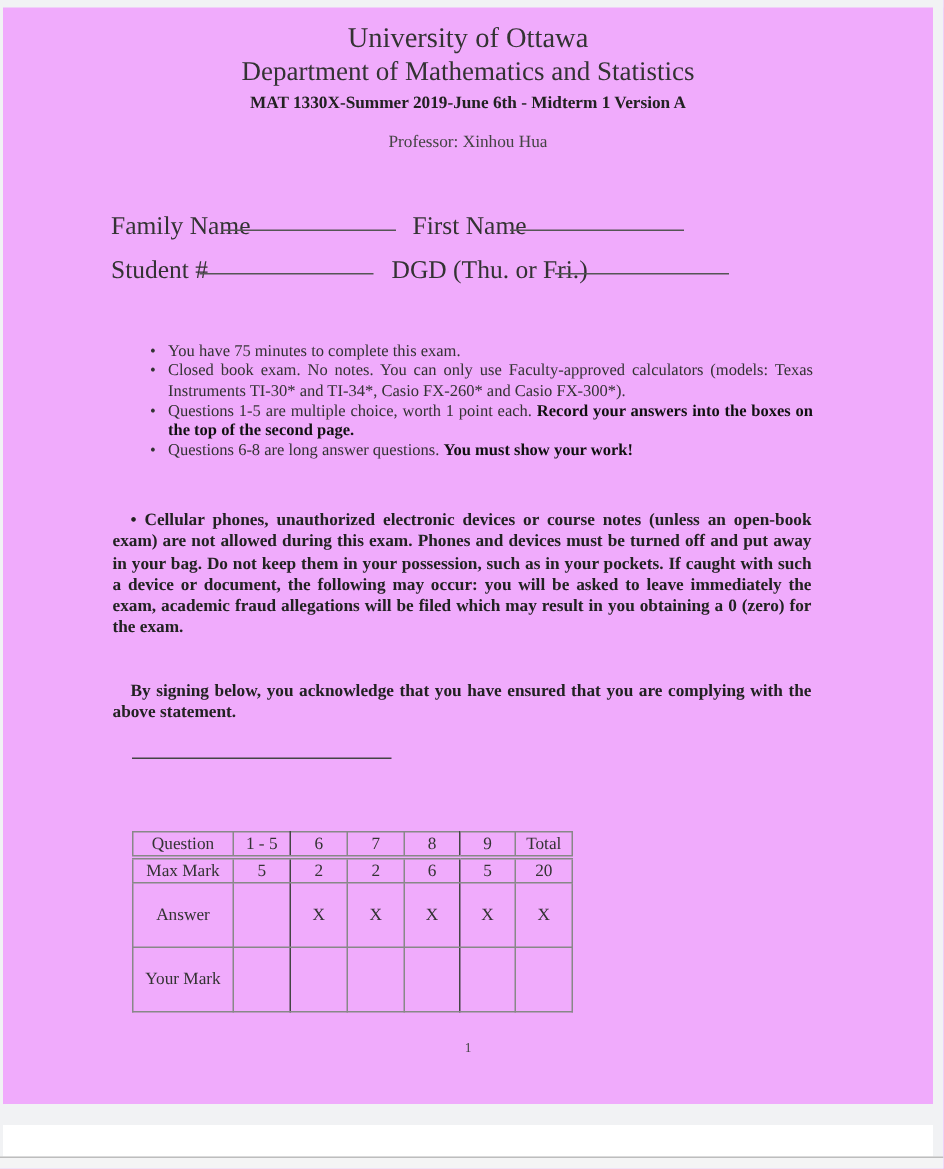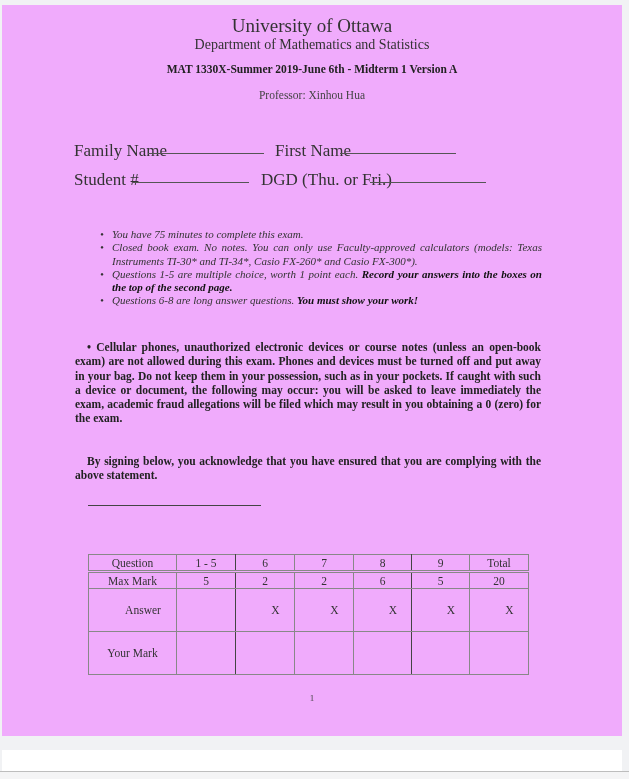--- a/index.html
+++ b/index.html
@@ -19,33 +19,33 @@
     position: absolute; left: 2px; top: 750px; width: 620px; height: 22px;
     background: #ffffff;
   }
   .bottom-bar {
     position: absolute; left: 0; top: 771px; width: 629px; height: 8px;
     background: #f4f4f5; border-top: 1px solid #bdbdbd;
   }
   .abs { position: absolute; white-space: nowrap; }
   .center { left: 0; width: 620px; text-align: center; }
   .uni { top: 10px; font-size: 19px; font-family: "Liberation Serif", serif; color: #333; }
-  .dept { top: 32px; font-size: 14px; font-family: "Liberation Serif", serif; color: #333; }
+  .dept { top: 32px; font-size: 18px; font-family: "Liberation Serif", serif; color: #333; }
   .course { top: 58px; font-size: 11.5px; font-weight: bold; font-family: "Liberation Serif", serif; color: #222; }
   .prof { top: 84px; font-size: 11.5px; font-family: "Liberation Serif", serif; color: #444; }
 
   .field-row { position: absolute; left: 72px; font-size: 17px; font-family: "Liberation Serif", serif; color: #333; }
   .fline { position: absolute; height: 0; border-bottom: 1px solid #555; }
 
   .bullets {
     position: absolute; left: 98px; top: 223px; width: 442px;
     font-size: 11px; line-height: 13.3px; font-family: "Liberation Serif", serif; color: #333;
     margin: 0; padding: 0; list-style: none;
   }
-  .bullets li { position: relative; padding-left: 12px; text-align: justify; font-style: italic; }
+  .bullets li { position: relative; padding-left: 12px; text-align: justify; }
   .bullets li::before { content: "\2022"; position: absolute; left: 0; top: 0; }
   .bullets b { color: #111; }
 
   .para {
     position: absolute; left: 73px; width: 466px;
     font-size: 11.5px; line-height: 14.3px; font-weight: bold;
     font-family: "Liberation Serif", serif; color: #222;
     text-align: justify; text-indent: 12px;
   }
   .p1 { top: 335px; }
@@ -55,21 +55,21 @@
   table.marks {
     position: absolute; left: 86px; top: 554px;
     border-collapse: collapse;
     font-family: "Liberation Serif", serif; font-size: 11.5px; color: #333;
   }
   table.marks td {
     border: 1px solid #888; text-align: center; padding: 0; vertical-align: middle;
   }
   table.marks tr.r-head td { height: 15px; margin-left: 12px; }
   table.marks tr.r-max td { height: 15px; border-top: 3px double #888; }
-  table.marks tr.r-ans td { height: 42px; padding-left: 21px; }
+  table.marks tr.r-ans td { height: 42px; }
   table.marks tr.r-your td { height: 42px; }
   table.marks td.c0 { width: 66px; }
   table.marks td.c1 { width: 37px; }
   table.marks td.c2 { width: 37px; }
   table.marks td.c3 { width: 37px; }
   table.marks td.c4 { width: 36px; }
   table.marks td.c5 { width: 36px; }
   table.marks td.c6 { width: 37px; }
   table.marks td.thick-r { border-right: 1px solid #444; }
   table.marks { border: 1px solid #444; }

